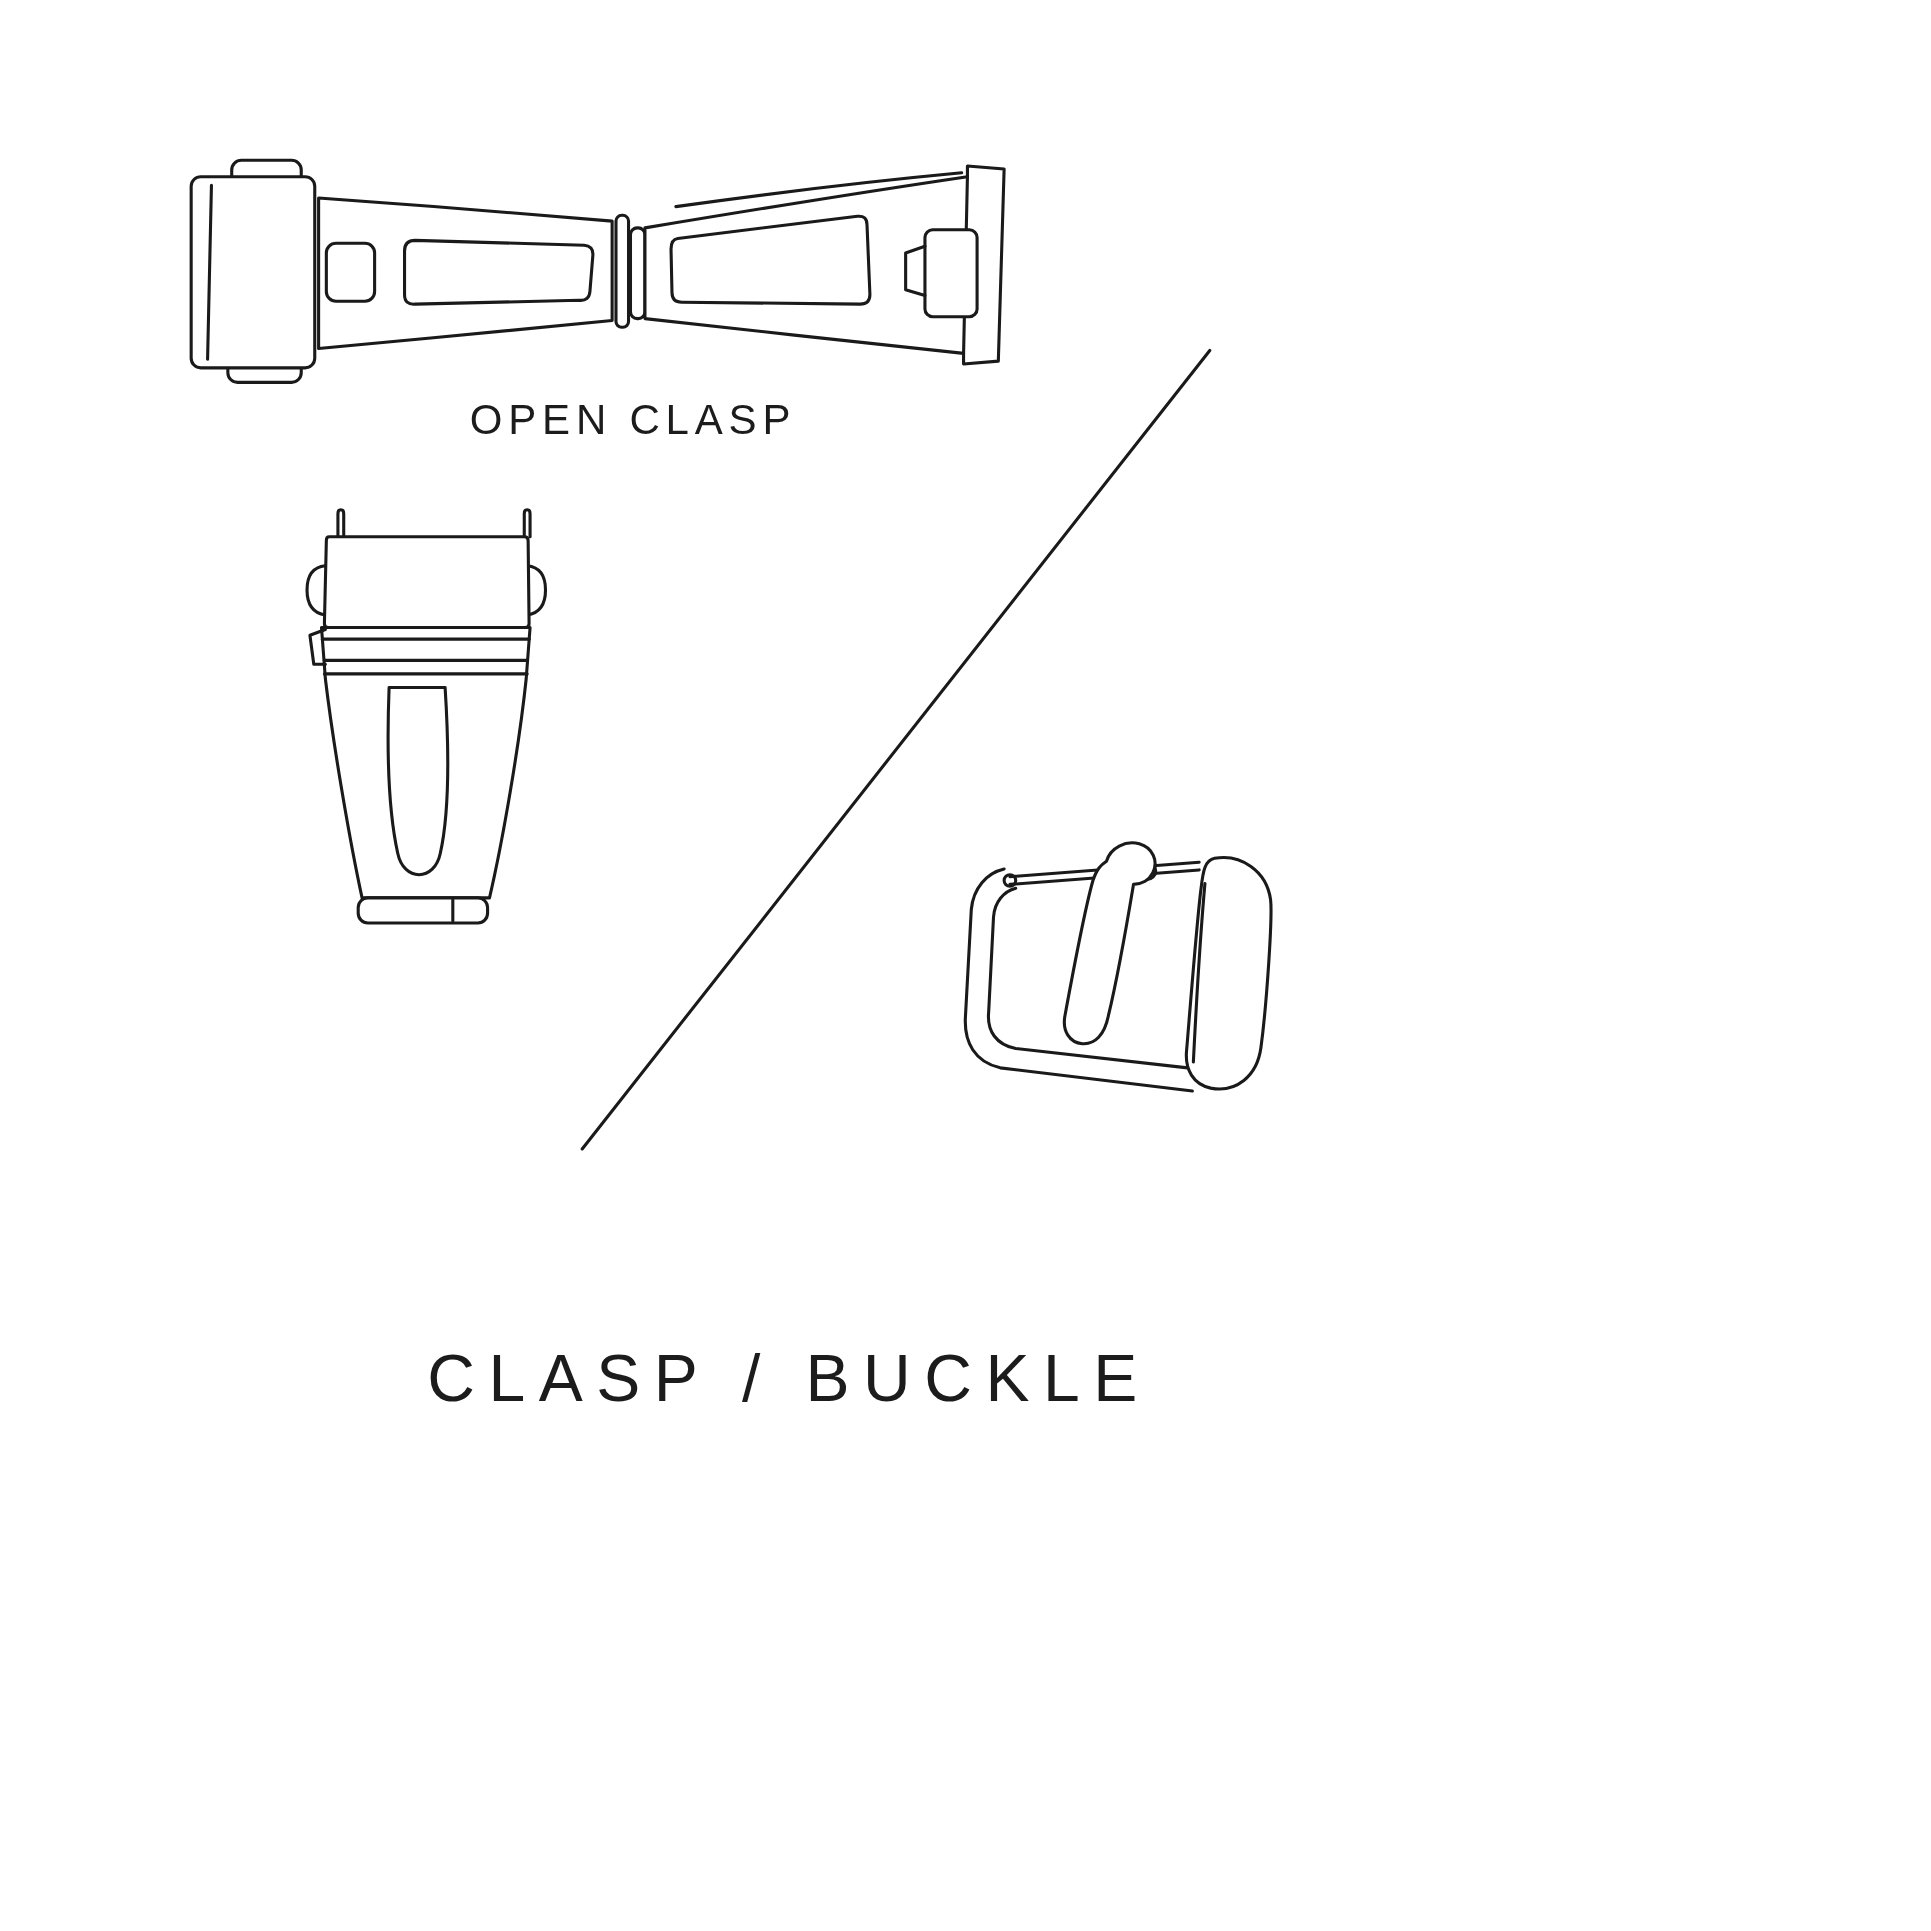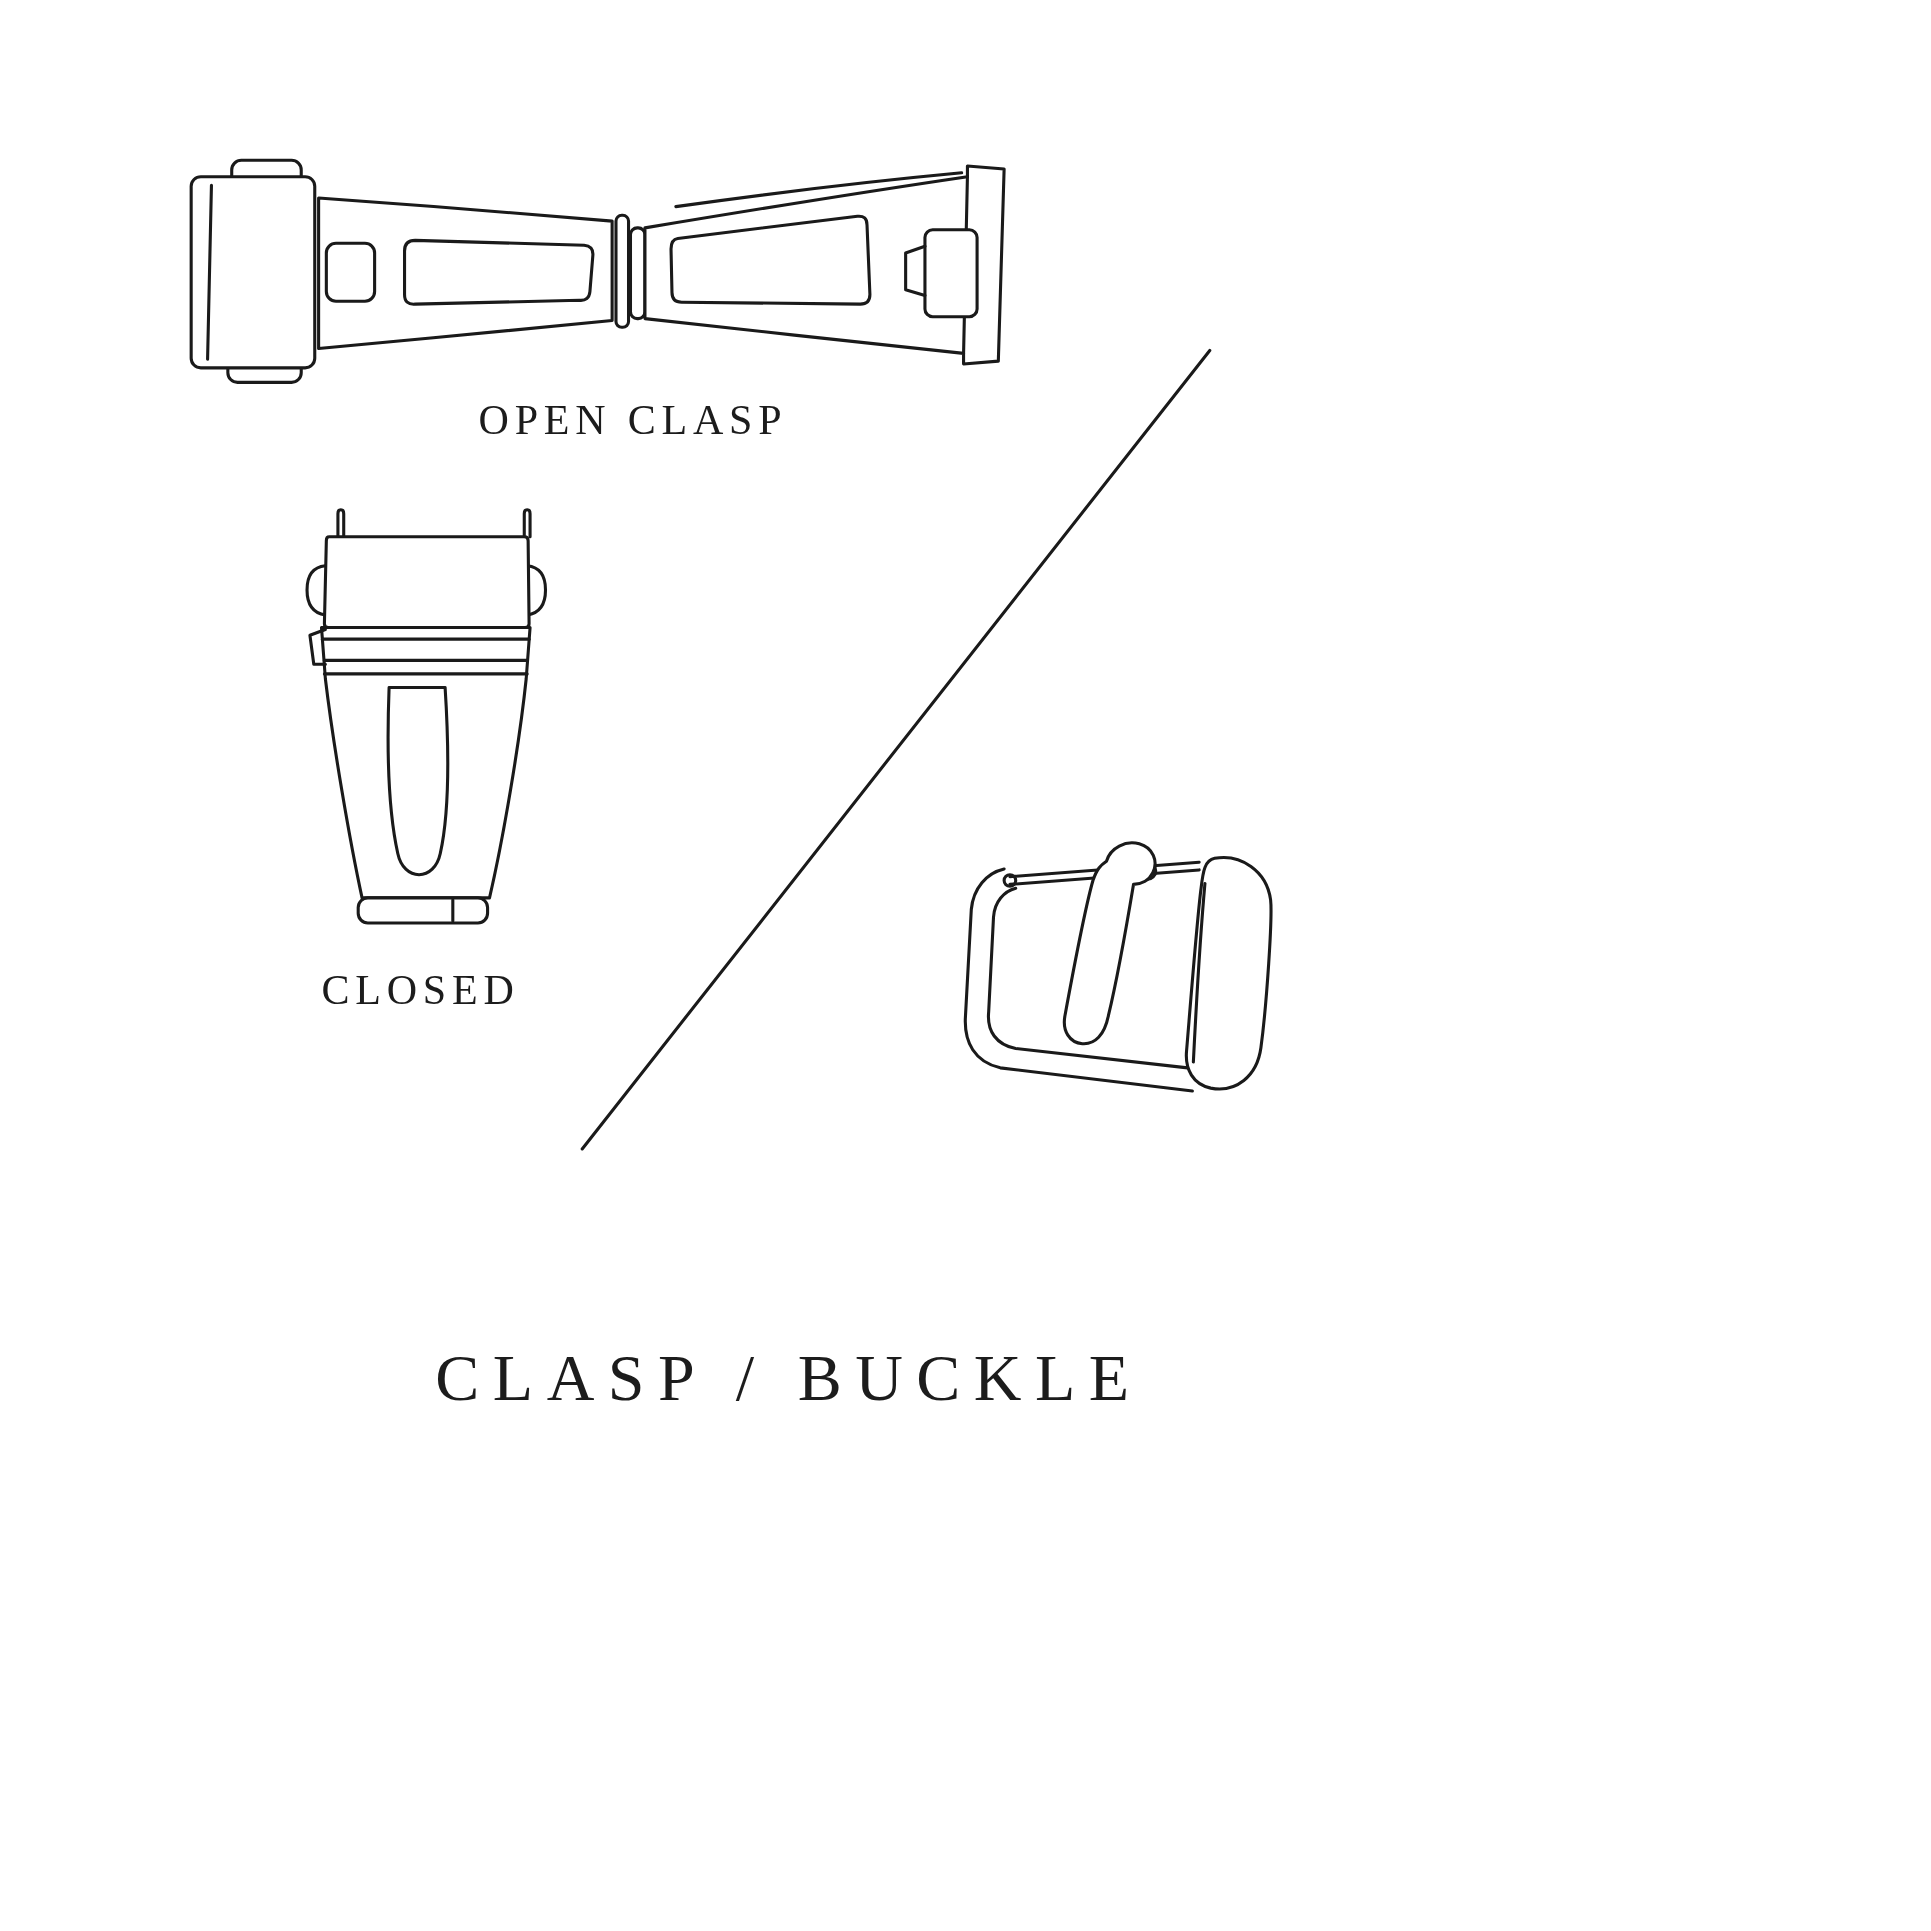--- a/index.html
+++ b/index.html
@@ -8,21 +8,21 @@
     --text: #1c1c1c;
   }
   * { box-sizing: border-box; }
   html, body { margin: 0; padding: 0; background: var(--bg); }
   .page {
     position: relative;
     width: 1931px;
     height: 1931px;
     background: var(--bg);
     overflow: hidden;
-    font-family: Liberation Serif, serif;
+    font-family: Liberation Sans, sans-serif;
   }
   svg.art {
     position: absolute;
     inset: 0;
     width: 1931px;
     height: 1931px;
   }
   svg.art path, svg.art line, svg.art rect, svg.art circle {
     fill: none;
     stroke: var(--line);
@@ -128,17 +128,16 @@
       <path d="M1248,915 C1244,960 1238,1060 1236,1100"></path>
 
       <circle cx="1188" cy="902" r="9"></circle>
 
       <path class="solid" d="M1146,892 C1150,878 1166,870 1180,874 C1194,878 1200,892 1194,904 C1190,912 1182,916 1174,916 C1170,940 1158,1010 1148,1052 C1144,1072 1134,1082 1121,1081 C1108,1080 1100,1068 1103,1052 C1110,1014 1124,940 1132,912 C1136,900 1140,896 1146,892 Z"></path>
     </g>
 
   </svg>
 
   <div class="label label-open-clasp">OPEN CLASP</div>
-  <div class="label label-closed">CLOSED</div>
   <div class="page-title">CLASP / BUCKLE</div>
 
 </div>
 
 
 </body></html>

